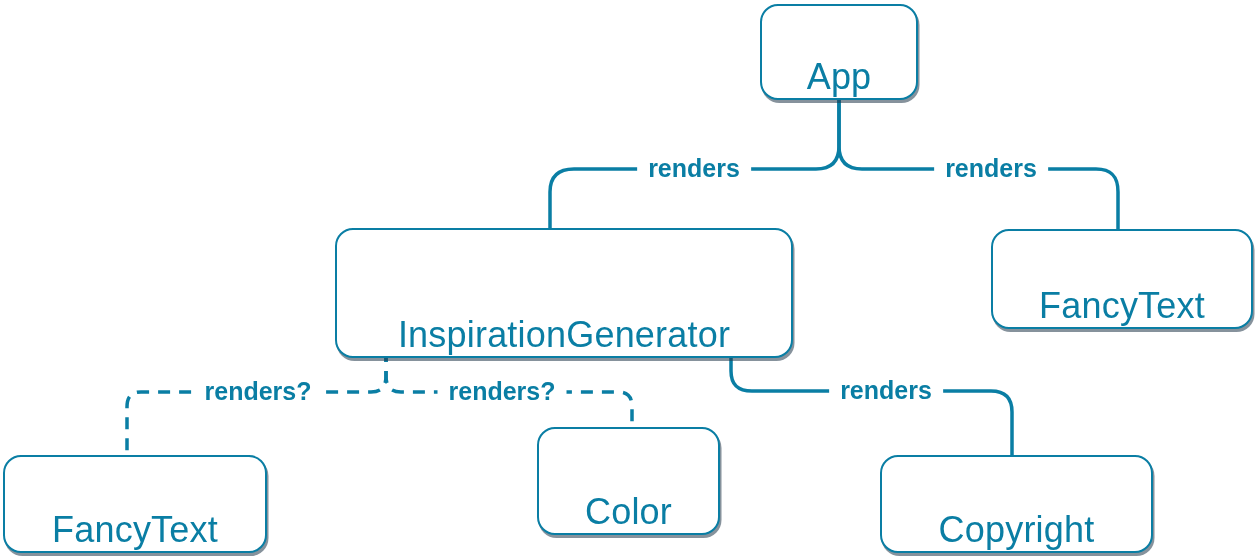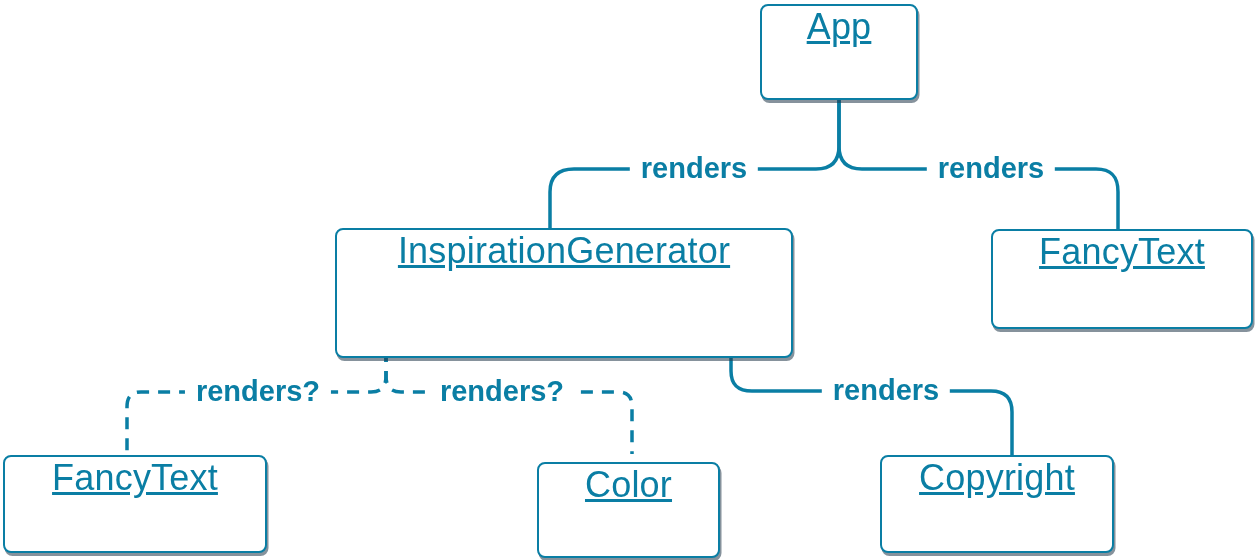--- a/index.html
+++ b/index.html
@@ -34,39 +34,38 @@
     stroke-linejoin: round;
   }
   .edge.dashed {
     stroke-dasharray: 12 9;
   }
   .node {
     position: absolute;
     box-sizing: border-box;
     background: var(--bg);
     border: 2.5px solid var(--accent);
-    border-radius: 8px;
+    border-radius: 18px;
     box-shadow: 1.5px 3px 0 var(--shadow);
     display: flex;
-    align-items: flex-start;
+    align-items: flex-end;
     justify-content: center;
     color: var(--accent);
     font-size: 36px;
     font-weight: 500;
     letter-spacing: 0.2px;
     white-space: nowrap;
-    text-decoration: underline;
   }
   .edge-label {
     position: absolute;
     transform: translate(-50%, -50%);
     background: var(--bg);
     padding: 2px 11px;
     color: var(--accent);
-    font-size: 29px;
+    font-size: 25px;
     font-weight: 600;
     white-space: nowrap;
     line-height: 1.1;
   }
 </style>
 </head>
 <body>
 
 <div class="canvas">
 
@@ -93,21 +92,21 @@
   </div>
 
   <div class="node" style="left:991px; top:229px; width:262px; height:100px;">
     <span>FancyText</span>
   </div>
 
   <div class="node" style="left:3px; top:455px; width:264px; height:98px;">
     <span>FancyText</span>
   </div>
 
-  <div class="node" style="left:537px; top:462px; width:183px; height:96px;">
+  <div class="node" style="left:537px; top:427px; width:183px; height:108px;">
     <span>Color</span>
   </div>
 
-  <div class="node" style="left:880px; top:455px; width:234px; height:98px;">
+  <div class="node" style="left:880px; top:455px; width:273px; height:98px;">
     <span>Copyright</span>
   </div>
 
 </div>
 
 </body></html>

